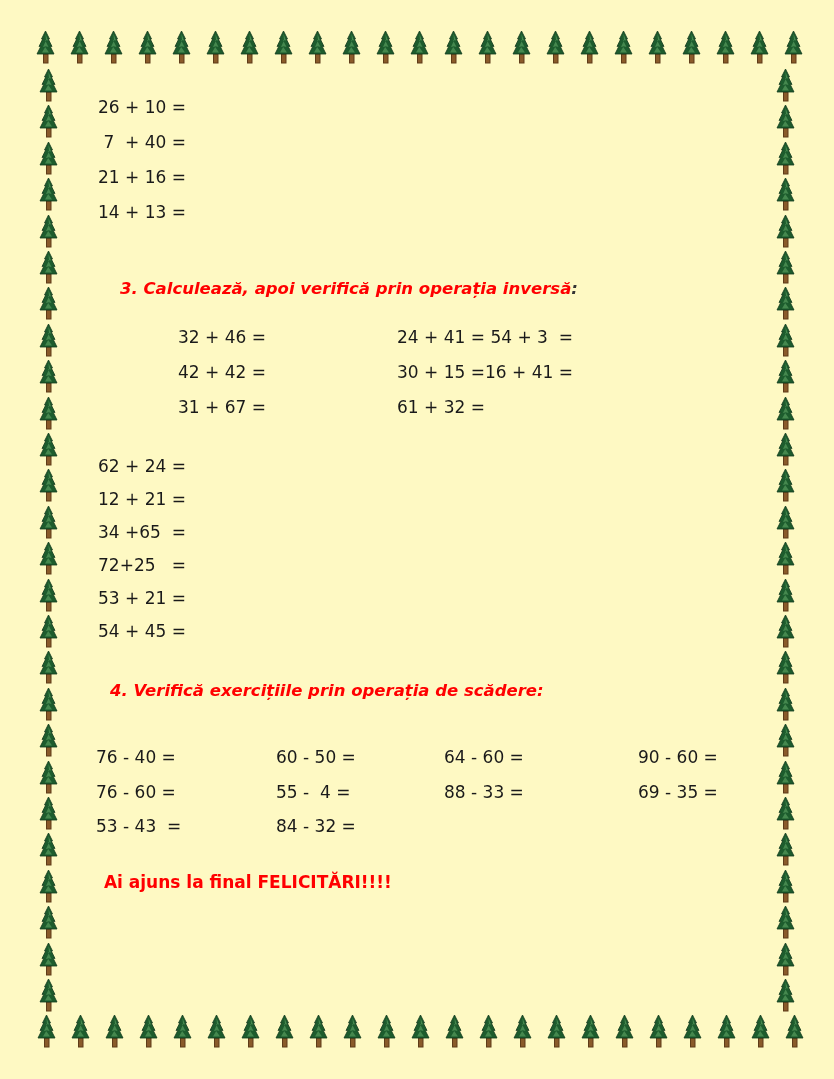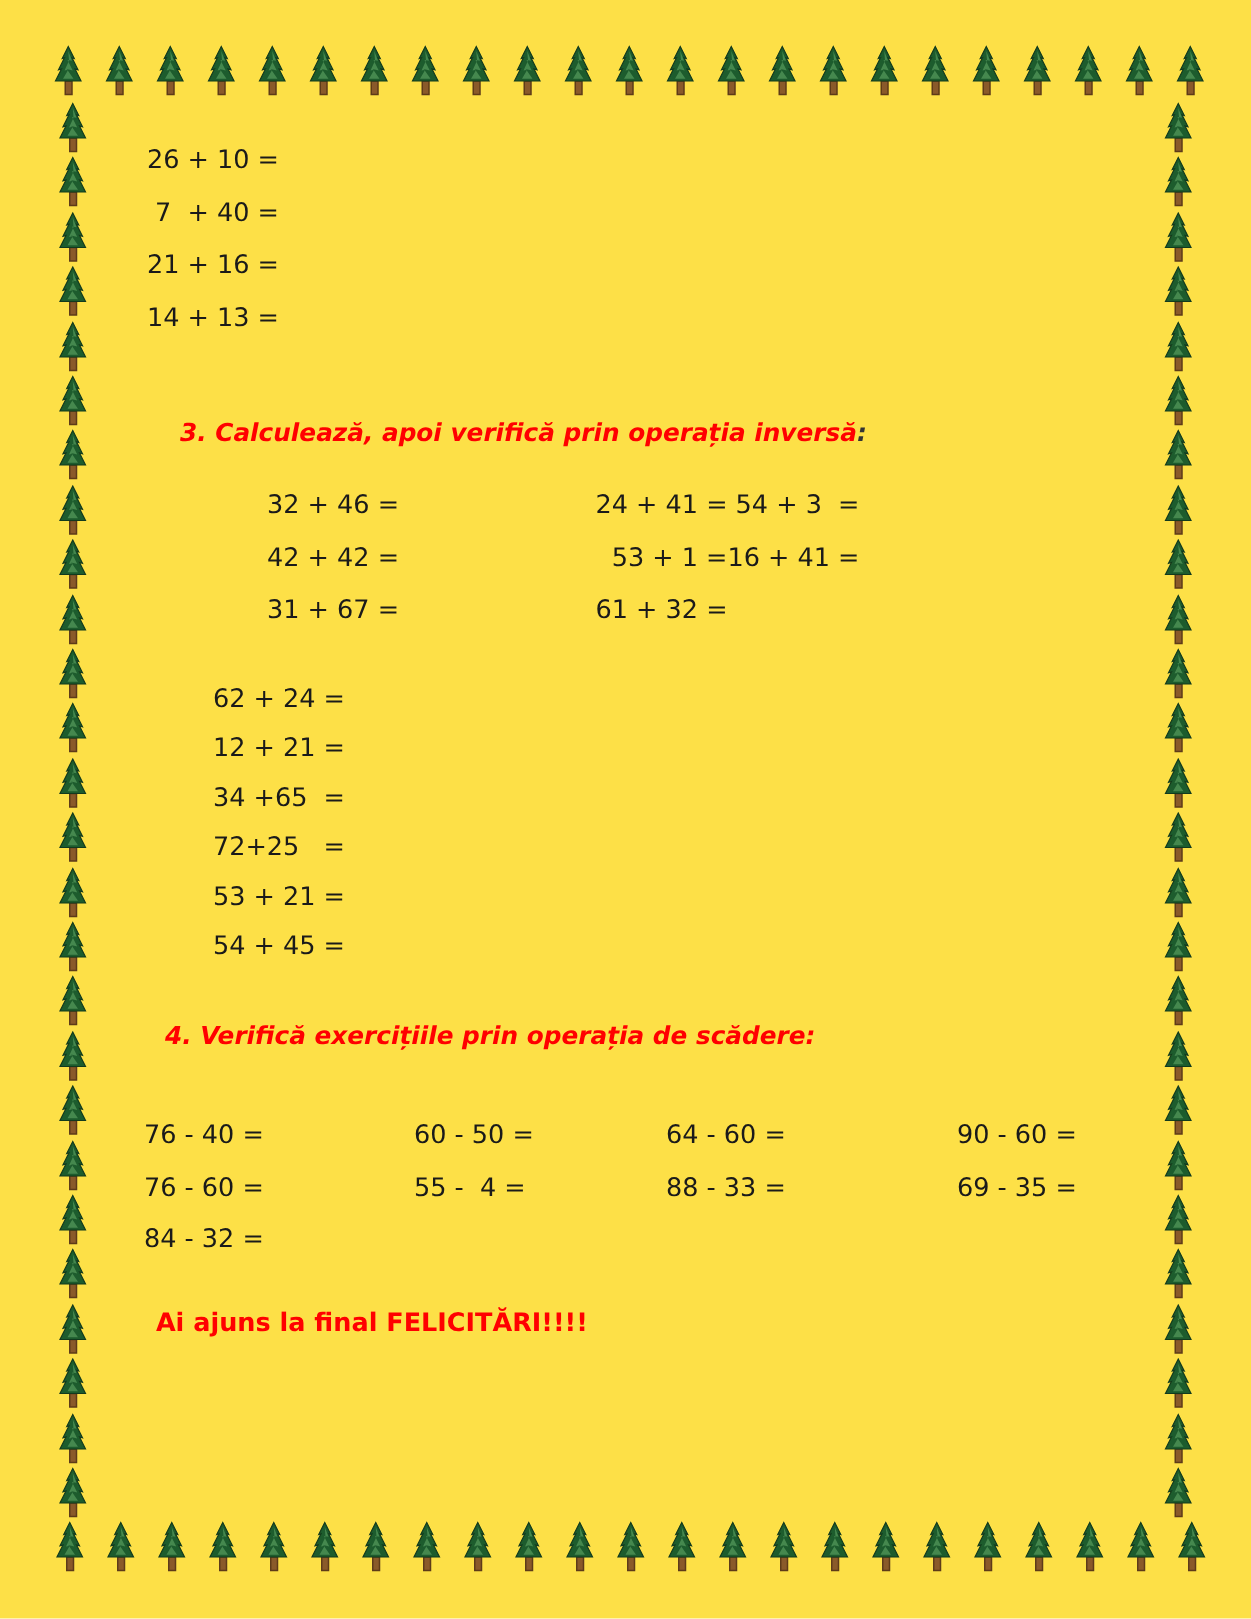--- a/index.html
+++ b/index.html
@@ -9,21 +9,21 @@
     --tree-dark: #1d5c2d;
     --tree-light: #4c8f55;
     --trunk: #8a5a2a;
     --trunk-dark: #5e3b18;
   }
   html, body { margin: 0; padding: 0; background: #ffffff; }
   .sheet {
     position: relative;
     width: 834px;
     height: 1079px;
-    background: #fde047;
+    background: #fef9c3;
     overflow: hidden;
     font-family: "DejaVu Sans", sans-serif;
     color: var(--text);
   }
   .tree { position: absolute; width: 21px; height: 34px; }
   .ex { white-space: pre; font-size: 17px; color: var(--text); }
   .intro { position: absolute; left: 98px; top: 90px; line-height: 35px; }
   .heading {
     position: absolute;
     font-weight: bold;
@@ -34,21 +34,21 @@
   }
   #heading3 { left: 97px; top: 260px; }
   #heading3 .colon { color: var(--colon); }
   #heading4 { left: 110px; top: 681px; }
   .grid3 {
     position: absolute; left: 98px; top: 320px;
     display: grid; grid-template-columns: 168px 219px auto;
     line-height: 35px;
     text-align: right;
   }
-  .list2 { position: absolute; left: 98px; top: 450px; line-height: 33px; margin-left: 44px; }
+  .list2 { position: absolute; left: 98px; top: 450px; line-height: 33px; }
   .grid4 {
     position: absolute; left: 96px; top: 740px;
     display: grid; grid-template-columns: 180px 168px 194px auto;
     line-height: 34.5px;
   }
   .closing {
     position: absolute; left: 98px; top: 872px;
     font-weight: bold; font-size: 17px;
     color: var(--red); white-space: pre; text-align: center;
   }
@@ -374,21 +374,21 @@
 
   <div class="heading" id="heading3">
     <span>3. Calculează, apoi verifică prin operația inversă</span><span class="colon">:</span>
   </div>
 
   <div class="grid3">
     <div class="ex">32 + 46 =</div>
     <div class="ex">24 + 41 =</div>
     <div class="ex">54 + 3  =</div>
     <div class="ex">42 + 42 =</div>
-    <div class="ex">53 + 1 =</div>
+    <div class="ex">30 + 15 =</div>
     <div class="ex">16 + 41 =</div>
     <div class="ex">31 + 67 =</div>
     <div class="ex">61 + 32 =</div>
   </div>
 
   <div class="list2">
     <div class="ex">62 + 24 =</div>
     <div class="ex">12 + 21 =</div>
     <div class="ex">34 +65  =</div>
     <div class="ex">72+25   =</div>
@@ -400,18 +400,19 @@
 
   <div class="grid4">
     <div class="ex">76 - 40 =</div>
     <div class="ex">60 - 50 =</div>
     <div class="ex">64 - 60 =</div>
     <div class="ex">90 - 60 =</div>
     <div class="ex">76 - 60 =</div>
     <div class="ex">55 -  4 =</div>
     <div class="ex">88 - 33 =</div>
     <div class="ex">69 - 35 =</div>
+    <div class="ex">53 - 43  =</div>
     <div class="ex">84 - 32 =</div>
   </div>
 
   <div class="closing"> Ai ajuns la final FELICITĂRI!!!!</div>
 
 </div>
 
 </body></html>

